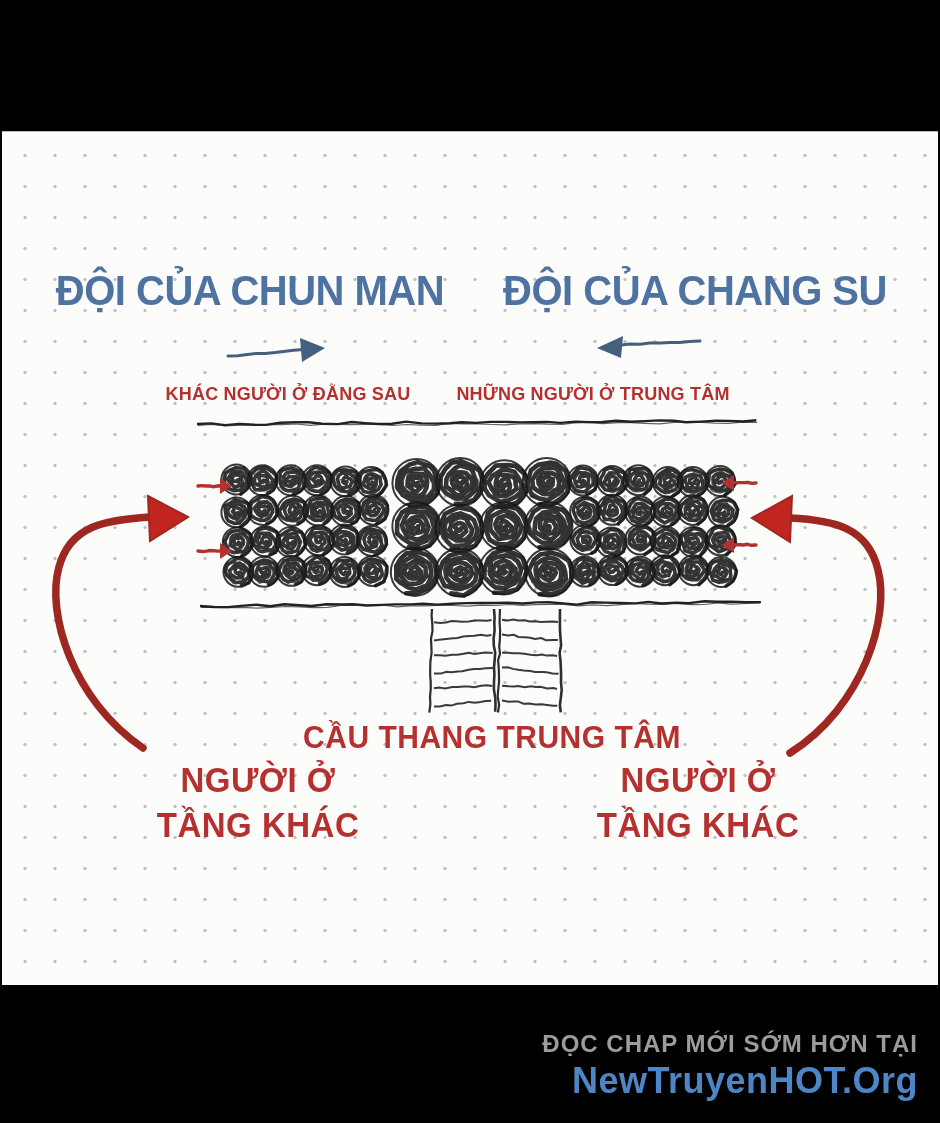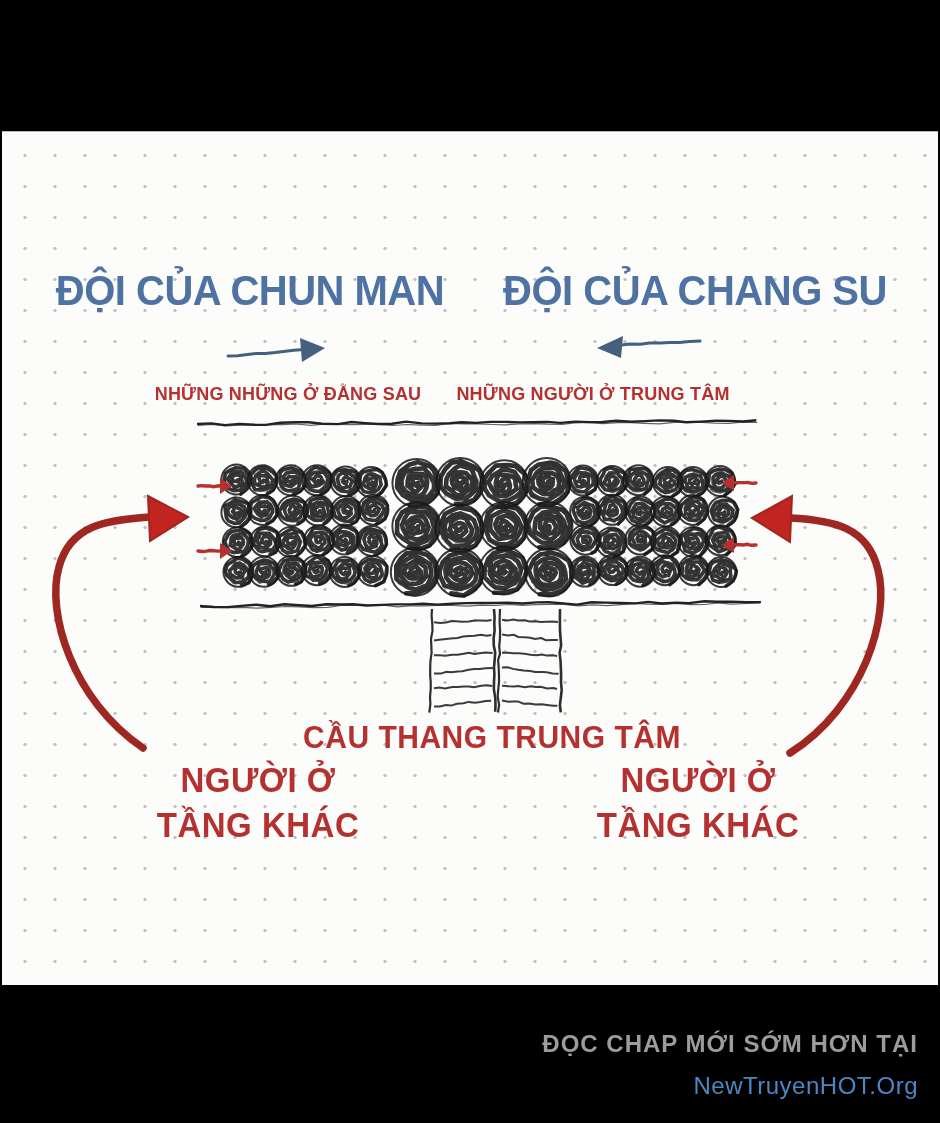--- a/index.html
+++ b/index.html
@@ -40,21 +40,21 @@
     position:absolute;top:758px;transform:translateX(-50%) scaleY(1.05);
     transform-origin:center top;text-align:center;white-space:nowrap;
     font-size:33px;font-weight:bold;line-height:1.3;letter-spacing:0.5px;
   }
   #other-floor-left{left:258px;}
   #other-floor-right{left:698px;}
   #watermark{
     position:absolute;right:22px;top:1030px;text-align:right;
   }
   #watermark-line1{font-size:24px;font-weight:bold;letter-spacing:1px;}
-  #watermark-site{font-size:24px;font-weight:normal;letter-spacing:0.5px;margin-top:14px;}
+  #watermark-site{font-size:36px;font-weight:bold;letter-spacing:0.5px;margin-top:2px;}
 </style>
 </head>
 <body>
 
 <div class="letterbox" id="letterbox-top"></div>
 
 <div id="paper"></div>
 
 <svg id="diagram-svg" viewBox="0 0 940 1123" xmlns="http://www.w3.org/2000/svg">
     <path d="M197 424 L211.3 423.4 L225.1 425.1 L239.4 423.9 L254.0 424.8 L265.9 424.9 L280.2 422.8 L296.3 422.3 L308.7 422.2 L321.9 423.8 L338.1 424.1 L351.6 422.0 L365.3 423.1 L378.2 424.0 L391.9 423.7 L406.1 421.6 L421.6 423.4 L435.9 423.6 L449.9 423.3 L461.8 422.2 L476.1 422.9 L490.7 421.9 L505.8 421.9 L520.0 422.4 L532.2 422.1 L547.2 421.9 L560.5 422.9 L575.3 421.6 L589.6 422.1 L602.7 422.0 L616.3 420.7 L631.2 421.7 L644.9 421.1 L658.9 420.4 L673.7 420.7 L686.0 422.3 L701.3 421.6 L716.1 420.6 L728.9 420.9 L743.3 421.5 L756.3 420.2" stroke="#222222" stroke-width="2.4" fill="none"></path>
@@ -391,21 +391,21 @@
     <polygon points="597,348 623,336 621,358" fill="#44607e"></polygon>
     <path d="M 143 748 C 72 700 46 612 59 567 C 70 526 104 520 150 517" stroke="#9e2722" stroke-width="7.5" fill="none" stroke-linecap="round"></path>
     <polygon points="188,517 148,496 150,541" fill="#c2251f" stroke="#9e2722" stroke-width="2"></polygon>
     <path d="M 790 753 C 864 706 890 616 878 570 C 868 527 833 520 790 518" stroke="#9e2722" stroke-width="7.5" fill="none" stroke-linecap="round"></path>
     <polygon points="752,518 792,496 790,542" fill="#c2251f" stroke="#9e2722" stroke-width="2"></polygon>
   </svg>
 
 <div class="team-title" id="team-left-title" style="color: rgb(78, 114, 162);">ĐỘI CỦA CHUN MAN</div>
 <div class="team-title" id="team-right-title" style="color: rgb(78, 114, 162);">ĐỘI CỦA CHANG SU</div>
 
-<div class="row-label" id="label-back-row" style="color: rgb(181, 49, 47);">NHỮNG NHỮNG Ở ĐẰNG SAU</div>
+<div class="row-label" id="label-back-row" style="color: rgb(181, 49, 47);">KHÁC NGƯỜI Ở ĐẰNG SAU</div>
 <div class="row-label" id="label-center-row" style="color: rgb(181, 49, 47); margin-left: 47px;">NHỮNG NGƯỜI Ở TRUNG TÂM</div>
 
 <div id="stairs-label" style="color: rgb(181, 49, 47);">CẦU THANG TRUNG TÂM</div>
 
 <div class="other-floor-label" id="other-floor-left" style="color: rgb(181, 49, 47);">
   <div>NGƯỜI Ở</div>
   <div>TẦNG KHÁC</div>
 </div>
 <div class="other-floor-label" id="other-floor-right" style="color: rgb(181, 49, 47);">
   <div>NGƯỜI Ở</div>

